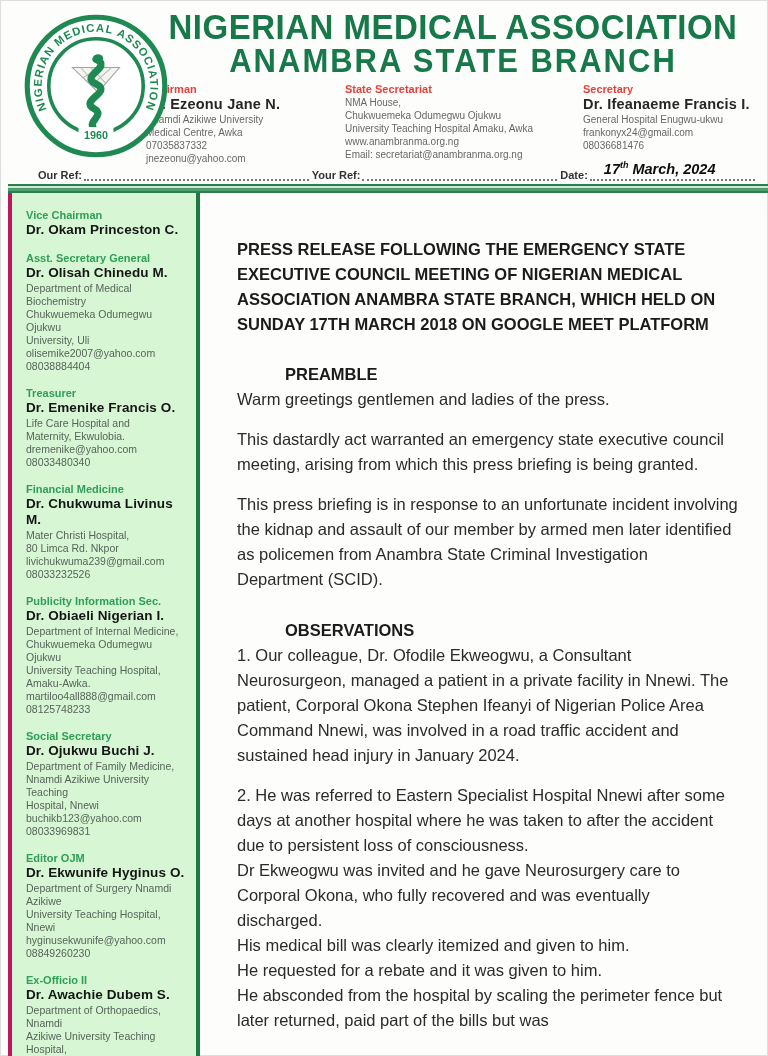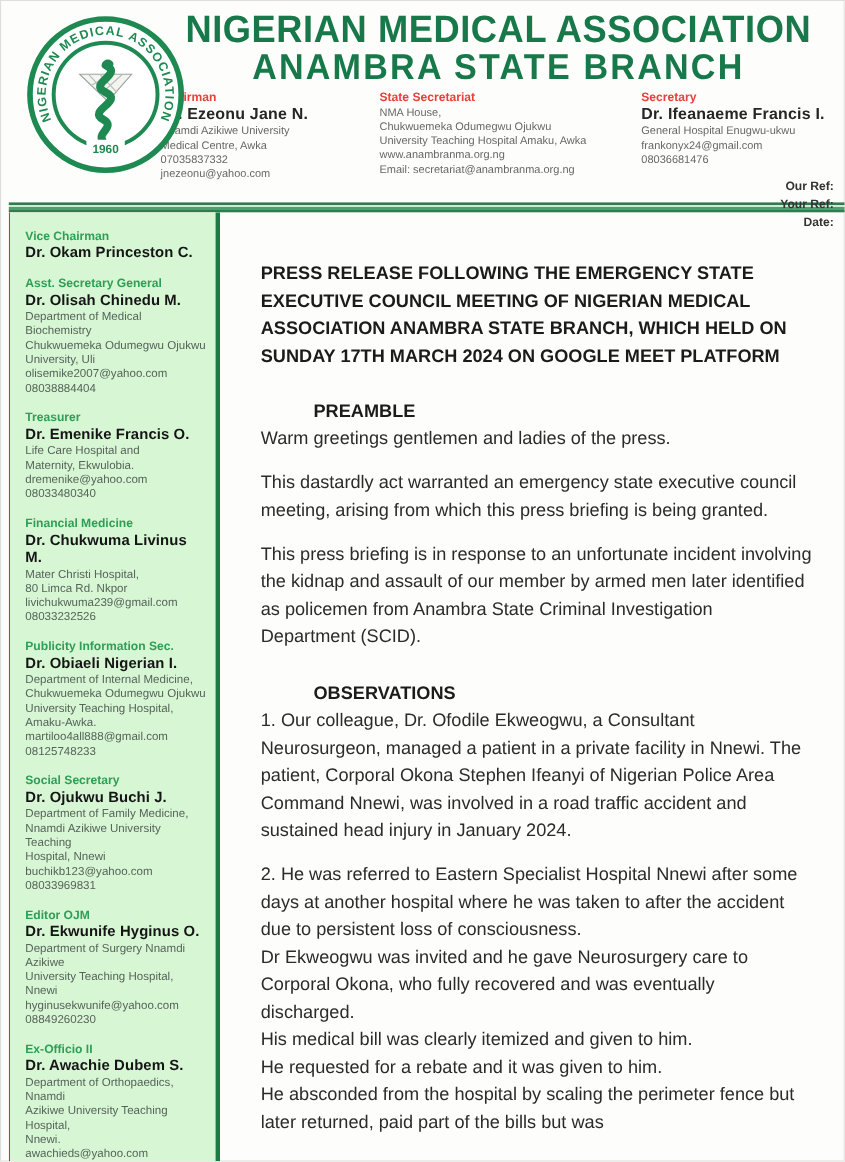--- a/index.html
+++ b/index.html
@@ -19,37 +19,37 @@
   .org-line2 { font-size:31px; letter-spacing:2px; margin-top:2px; transform:scaleY(1.05); }
   .header-cols { display:flex; margin-left:138px; margin-top:7px; gap:14px; }
   .hcol { }
   .hcol-1 { width:185px; }
   .hcol-2 { width:224px; }
   .hcol-3 { flex:1; padding-right:8px; }
   .col-label { color:#e8403a; font-weight:bold; font-size:11px; }
   .col-name  { color:#262626; font-weight:bold; font-size:14.5px; margin-top:1px; letter-spacing:0.2px; }
   .col-lines { color:#676767; font-size:10px; line-height:13px; margin-top:1px; white-space:pre-line; }
   
-  .ref-row { display:flex; align-items:flex-end; padding:0 10px 0 30px; height:18px; position:relative;flex-direction:column; }
+  .ref-row { display:flex; align-items:flex-end; padding:0 10px 0 30px; height:18px; position:relative; }
   .ref-label { font-weight:bold; font-size:11px; color:#333; line-height:13px; }
   .ref-dots { border-bottom:2px dotted #777; height:13px; margin:0 3px 1px 2px; }
   .dots-a { flex:1.36; }
   .dots-b { flex:1.18; }
   .dots-c { flex:1.0; position:relative; }
   .date-value { position:absolute; left:14px; bottom:2px; white-space:nowrap;
     font-weight:bold; font-size:14.5px; color:#0d0d0d;font-style:italic; }
   .date-value sup { font-size:9px; }
   .date-rest { margin-left:4px; }
   
   .green-rule { height:9px; margin-top:2px;
     background:linear-gradient(#2e7d4f 0 2px, #cfe9d6 2px 4px, #4f9e6f 4px 7px, #2e7d4f 7px 9px); }
   
   .content-wrap { flex:1; display:flex; overflow:hidden; }
   .sidebar { width:192px; background:#d7f6d4; border-right:4px solid #1c7a45;
-    border-left:1px solid #be185d; padding:16px 8px 8px 14px; overflow:hidden; }
+    border-left:4px solid #be185d; padding:16px 8px 8px 14px; overflow:hidden; }
   .official { margin-bottom:14px; }
   .off-role { color:#2f9e57; font-weight:bold; font-size:11px; line-height:13px; }
   .off-name { color:#151515; font-weight:bold; font-size:13.5px; line-height:16px; letter-spacing:0.1px; }
   .off-details { color:#57645a; font-size:10.5px; line-height:13px; white-space:pre-line; margin-top:1px; }
   
   .doc-main { flex:1; padding:44px 30px 0 37px; font-size:16.5px; line-height:25px; color:#2b2b2b; overflow:hidden; }
   .doc-title { font-weight:bold; color:#1b1b1b; margin-bottom:25px; }
   .sec-heading { font-weight:bold; color:#1b1b1b;margin-left:48px; }
   .heading-gap { margin-top:26px; }
   .para { margin:0 0 15px 0; white-space:pre-line; }
@@ -189,21 +189,21 @@
         <div class="off-name">Dr. Awachie Dubem S.</div>
         <div class="off-details">Department of Orthopaedics, Nnamdi
 Azikiwe University Teaching Hospital,
 Nnewi.
 awachieds@yahoo.com
 08037985718</div>
       </div>
     </aside>
 
     <main class="doc-main">
-      <div class="doc-title">PRESS RELEASE FOLLOWING THE EMERGENCY STATE EXECUTIVE COUNCIL MEETING OF NIGERIAN MEDICAL ASSOCIATION ANAMBRA STATE BRANCH, WHICH HELD ON SUNDAY 17TH MARCH 2024 ON GOOGLE MEET PLATFORM</div>
+      <div class="doc-title">PRESS RELEASE FOLLOWING THE EMERGENCY STATE EXECUTIVE COUNCIL MEETING OF NIGERIAN MEDICAL ASSOCIATION ANAMBRA STATE BRANCH, WHICH HELD ON SUNDAY 17TH MARCH 2018 ON GOOGLE MEET PLATFORM</div>
 
       <div class="sec-heading">PREAMBLE</div>
       <p class="para">Warm greetings gentlemen and ladies of the press.</p>
       <p class="para">This dastardly act warranted an emergency state executive council meeting, arising from which this press briefing is being granted.</p>
       <p class="para">This press briefing is in response to an unfortunate incident involving the kidnap and assault of our member by armed men later identified as policemen from Anambra State Criminal Investigation Department (SCID).</p>
 
       <div class="sec-heading heading-gap">OBSERVATIONS</div>
       <p class="para">1. Our colleague, Dr. Ofodile Ekweogwu, a Consultant Neurosurgeon, managed a patient in a private facility in Nnewi. The patient, Corporal Okona Stephen Ifeanyi of Nigerian Police Area Command Nnewi, was involved in a road traffic accident and sustained head injury in January 2024.</p>
       <p class="para">2. He was referred to Eastern Specialist Hospital Nnewi after some days at another hospital where he was taken to after the accident due to persistent loss of consciousness.
 Dr Ekweogwu was invited  and he gave Neurosurgery care to Corporal Okona, who fully recovered and was eventually discharged.

